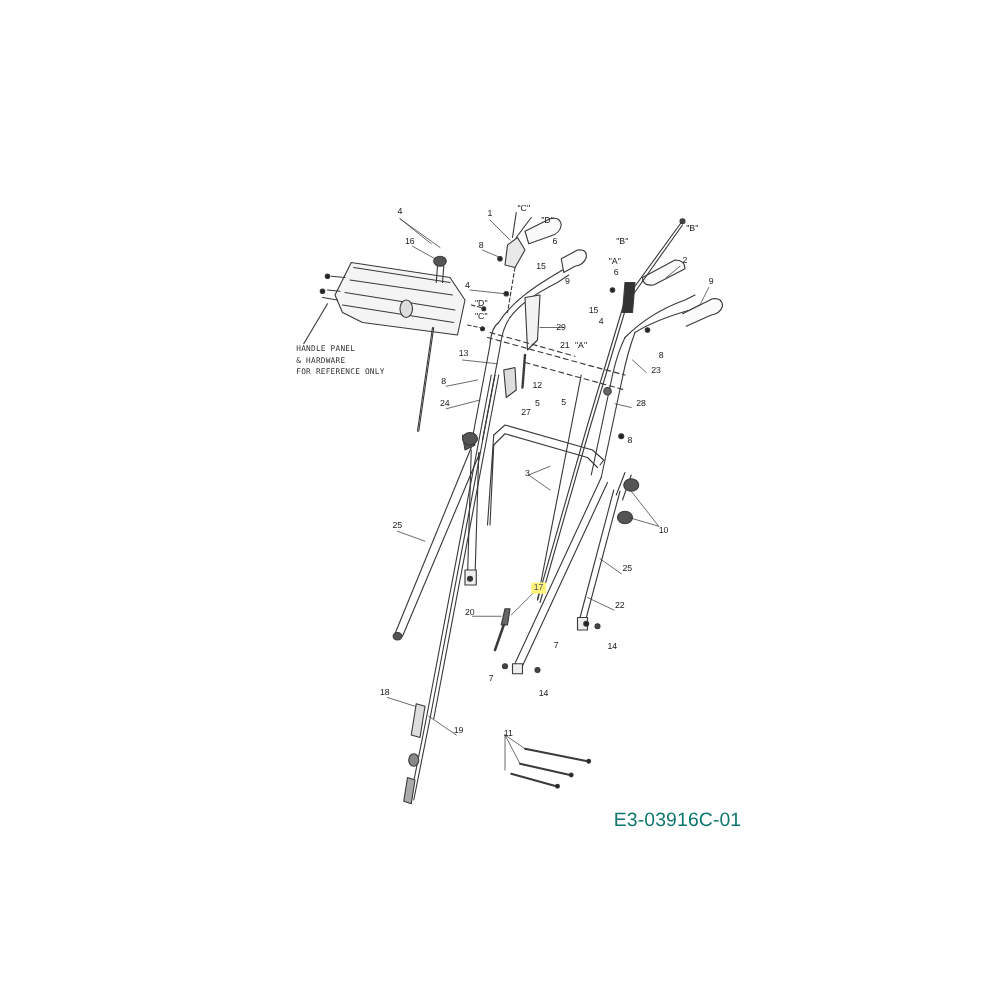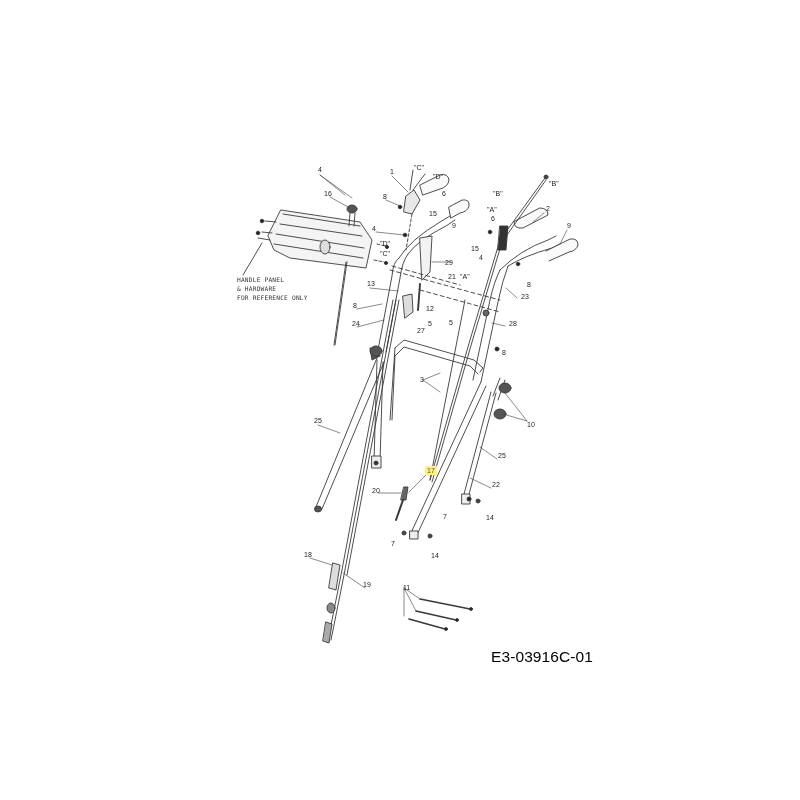--- a/index.html
+++ b/index.html
@@ -1,20 +1,20 @@
 <!DOCTYPE html>
 <html><head>
 <meta charset="utf-8">
 <style>
   html, body { margin: 0; padding: 0; background: #ffffff; }
   body { width: 800px; height: 800px; position: relative; overflow: hidden; font-family: "Liberation Sans", sans-serif; }
   #diagram { position: absolute; left: 0; top: 0; width: 800px; height: 800px; }
   .lbl { position: absolute; font-family: "Liberation Sans", sans-serif; font-size: 7px; color: #222; line-height: 1; white-space: nowrap; }
   .note { position: absolute; left: 237px; top: 275px; font-family: "DejaVu Sans Mono", monospace; font-size: 6.2px; color: #333; line-height: 9px; letter-spacing: 0.2px; }
-  .docid { position: absolute; left: 491px; top: 648px; font-family: "Liberation Sans", sans-serif; font-size: 15.5px; color: #000000; letter-spacing: 0.1px; }
+  .docid { position: absolute; left: 491px; top: 648px; font-family: "Liberation Sans", sans-serif; font-size: 15.5px; color: #0f766e; letter-spacing: 0.1px; }
   .hl { background: #fff27a; padding: 1px 2px; border-radius: 1px; color: #555; }
 </style>
 </head>
 <body>
 
 <svg id="diagram" viewBox="0 0 800 800" xmlns="http://www.w3.org/2000/svg">
   <g fill="none" stroke="#3a3a3a" stroke-width="0.9" stroke-linecap="round" stroke-linejoin="round">
 
     <g>
       <path d="M281 210 L360 222 L372 240 L366 268 L290 258 L274 250 L268 236 Z" fill="#f4f4f4"></path>

